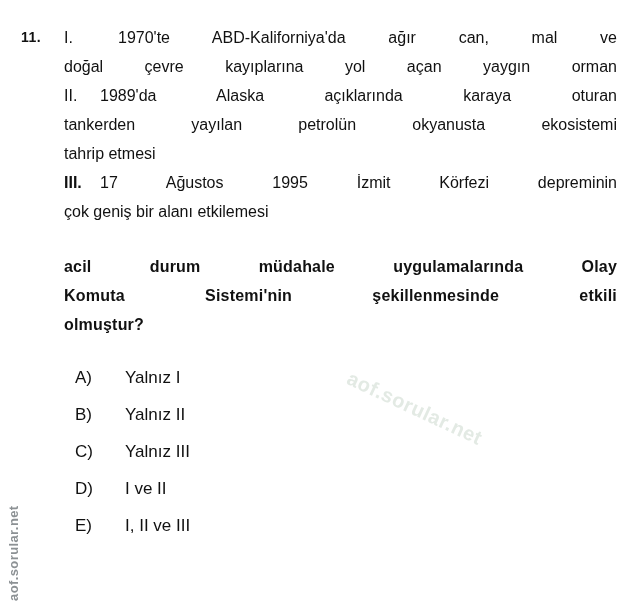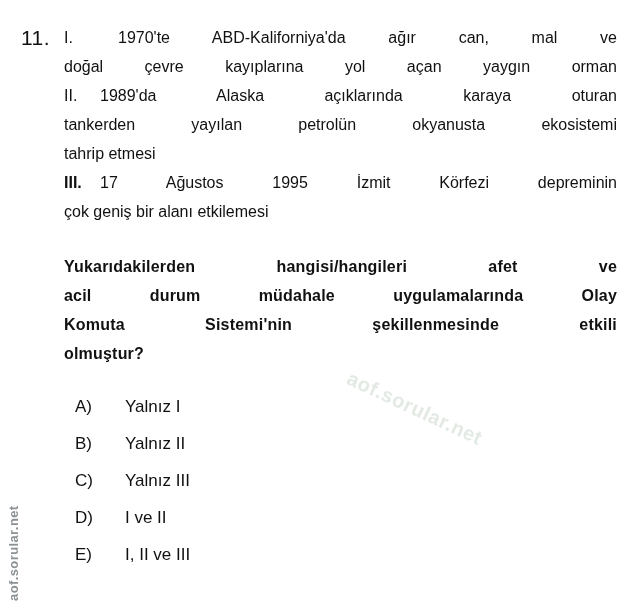--- a/index.html
+++ b/index.html
@@ -9,23 +9,23 @@
     height: 612px;
     background: #ffffff;
     overflow: hidden;
     font-family: "Liberation Sans", sans-serif;
     color: #111111;
   }
   .qnum {
     position: absolute;
     left: 21px;
     top: 23px;
-    font-size: 21px;
+    font-size: 14px;
     line-height: 29px;
-    font-weight: normal;
+    font-weight: bold;
     letter-spacing: 0.5px;
   }
   .content { padding: 23px 24px 0 64px; }
   .line { font-size: 16px; line-height: 29px; white-space: normal; }
   .j { text-align: justify; text-align-last: justify; }
   .num { display: inline-block; }
   .w-i   { width: 54px; }
   .w-ii  { width: 36px; }
   .w-iii { width: 36px; font-weight: bold; }
   .stem { margin-top: 26px; font-weight: bold; }
@@ -74,21 +74,20 @@
 
       <div class="line j"><span class="num w-ii">II.</span><span>1989'da Alaska açıklarında karaya oturan</span></div>
       <div class="line j"><span>tankerden yayılan petrolün okyanusta ekosistemi</span></div>
       <div class="line"><span>tahrip etmesi</span></div>
 
       <div class="line j"><span class="num w-iii">III.</span><span>17 Ağustos 1995 İzmit Körfezi depreminin</span></div>
       <div class="line"><span>çok geniş bir alanı etkilemesi</span></div>
     </div>
 
     <div class="stem">
-      <div class="line j"><span>Yukarıdakilerden hangisi/hangileri afet ve</span></div>
       <div class="line j"><span>acil durum müdahale uygulamalarında Olay</span></div>
       <div class="line j"><span>Komuta Sistemi'nin şekillenmesinde etkili</span></div>
       <div class="line"><span>olmuştur?</span></div>
     </div>
 
     <div class="opts">
       <div class="opt"><span class="olet">A)</span><span>Yalnız I</span></div>
       <div class="opt"><span class="olet">B)</span><span>Yalnız II</span></div>
       <div class="opt"><span class="olet">C)</span><span>Yalnız III</span></div>
       <div class="opt"><span class="olet">D)</span><span>I ve II</span></div>

